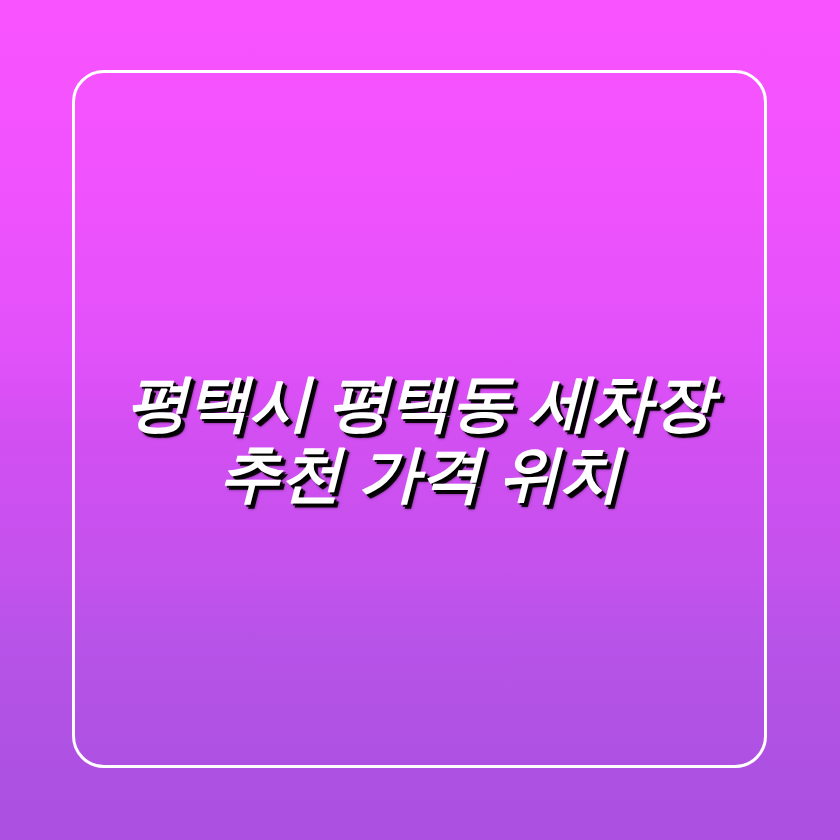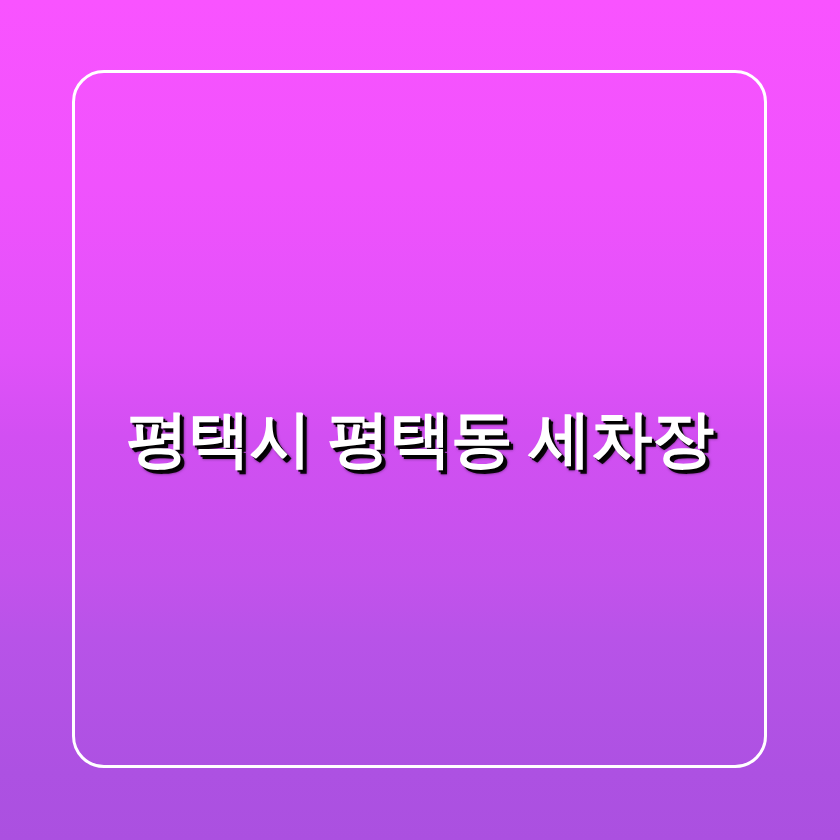--- a/index.html
+++ b/index.html
@@ -49,20 +49,21 @@
     left: 0;
     right: 0;
     top: 0;
     bottom: 0;
     display: flex;
     flex-direction: column;
     align-items: center;
     justify-content: center;
     padding-top: 36px;
     box-sizing: border-box;
+    font-style: italic;
   }
 
   .title-line {
     display: block;
     width: 100%;
     text-align: center;
     color: #ffffff;
     font-weight: 700;
     font-size: 62px;
     line-height: 71px;
@@ -80,15 +81,16 @@
 </style>
 </head>
 <body>
 
 <div id="poster">
 
   <div id="frame"></div>
 
   <div id="title-block">
     <span class="title-line line-1">평택시 평택동 세차장</span>
+    <span class="title-line line-2">추천 가격 위치</span>
   </div>
 
 </div>
 
 </body></html>

